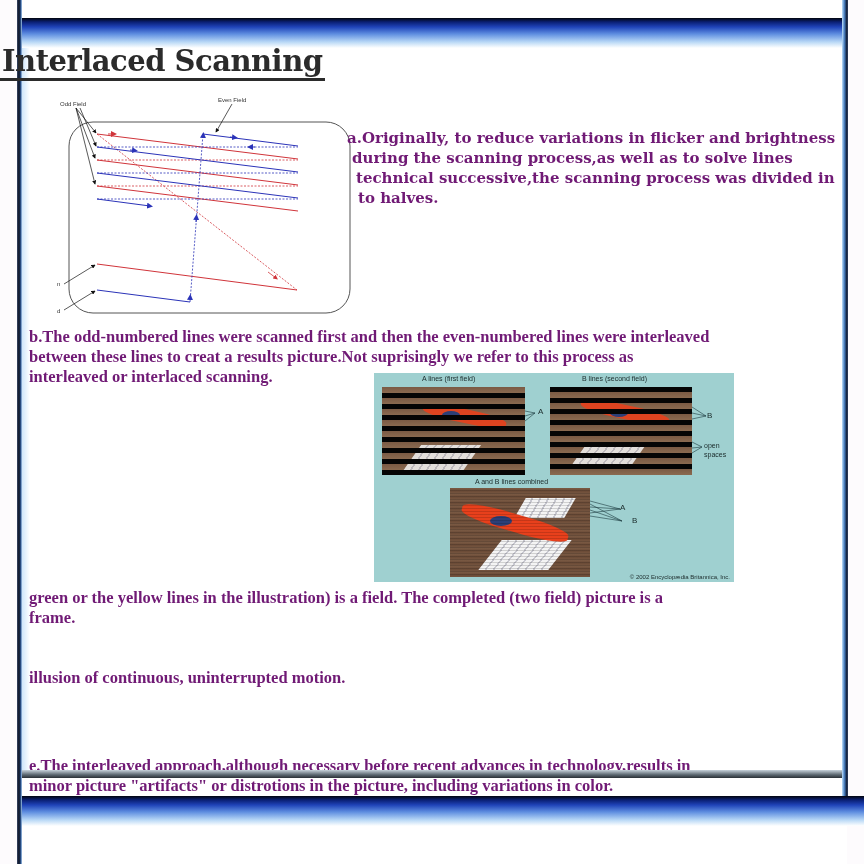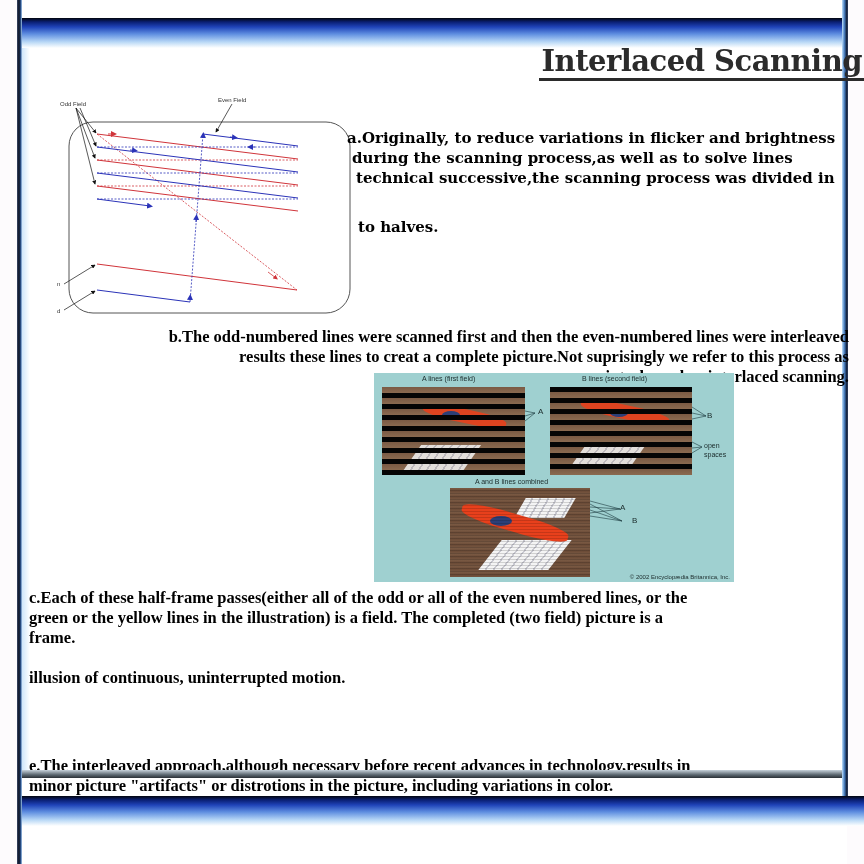--- a/index.html
+++ b/index.html
@@ -31,34 +31,34 @@
   .band.bottom { top:796px; }
   .panel-shadow {
     position:absolute; left:22px; top:770px; width:820px; height:8px;
     background:linear-gradient(to bottom,#c8d3dc,#5b6770 60%,#2a3036);
   }
   .left-glow {
     position:absolute; left:22px; top:48px; width:8px; height:722px;
     background:linear-gradient(to right,#cfe6fb,#ffffff);
   }
   .title {
-    position:absolute; left:0; top:44px; width:864px; text-align:right;
+    position:absolute; left:0; top:44px; width:864px; text-align:left;
     font-size:29px; font-weight:bold; color:#2b2b2b;
     font-family:"DejaVu Serif", serif;
   }
   .title span { border-bottom:3px solid #2b2b2b; padding:0 2px; letter-spacing:-0.5px; }
   .para {
-    position:absolute; font-weight:bold; color:#000000;
+    position:absolute; font-weight:bold; color:#701a75;
     font-family:"Liberation Serif", serif; font-size:16.5px; line-height:20px;
   }
   .para-a { left:347px; top:128px; width:500px; font-family:"DejaVu Serif", serif; font-size:15px; }
   .para-a div:nth-child(2){ padding-left:5px; }
   .para-a div:nth-child(3){ padding-left:9px; }
-  .para-a div:nth-child(4){ padding-left:11px;margin-top:29px; }
-  .para-b { left:29px; top:327px; width:820px;text-align:right; }
+  .para-a div:nth-child(4){ padding-left:11px; }
+  .para-b { left:29px; top:327px; width:820px; }
   .para-c { left:29px; top:588px; width:820px; }
   .para-d { left:29px; top:668px; width:820px; }
   .para-e { left:29px; top:756px; width:820px; }
   .diagram { position:absolute; left:40px; top:90px; width:320px; height:235px; }
   .diagram text { font-family:"Liberation Sans", sans-serif; font-size:6px; fill:#333; }
   .photo-panel {
     position:absolute; left:374px; top:373px; width:360px; height:209px;
     background:#9fd0d0;
   }
   .photo-label { position:absolute; font-family:"Liberation Sans", sans-serif; font-size:7px; color:#1a2a2a; }
@@ -151,21 +151,21 @@
 
 <div class="para para-a">
   <div>a.Originally, to reduce variations in flicker and brightness</div>
   <div>during the scanning process,as well as to solve lines</div>
   <div>technical successive,the scanning process was divided in</div>
   <div>to halves.</div>
 </div>
 
 <div class="para para-b">
   <div>b.The odd-numbered lines were scanned first and then the even-numbered lines were interleaved</div>
-  <div>results these lines to creat a complete picture.Not suprisingly we refer to this process as</div>
+  <div>between these lines to creat a results picture.Not suprisingly we refer to this process as</div>
   <div>interleaved or interlaced scanning.</div>
 </div>
 
 <div class="photo-panel">
   <div class="photo-label" style="left:48px;top:2px;">A lines (first field)</div>
   <div class="photo-label" style="left:208px;top:2px;">B lines (second field)</div>
 
   <div class="field-img stripes-a" style="left:8px;top:14px;width:143px;height:88px;">
     <div class="plane-wing" style="left:30px;top:58px;width:60px;height:26px;transform:skewX(-35deg);opacity:.85;"></div>
     <div class="plane-body" style="left:40px;top:22px;width:85px;height:14px;transform:rotate(12deg);opacity:.9;"></div>
@@ -219,21 +219,20 @@
         <line x1="0" y1="17" x2="32" y2="22"></line>
     </g>
   </svg>
   <div class="photo-label" style="left:246px;top:130px;font-size:8px;">A</div>
   <div class="photo-label" style="left:258px;top:143px;font-size:8px;">B</div>
 
   <div class="copyright">© 2002 Encyclopædia Britannica, Inc.</div>
 </div>
 
 <div class="para para-c">
-  <div>c.Each of these half-frame passes(either all of the odd or all of the even numbered lines, or the</div>
   <div>green or the yellow lines in the illustration) is a field. The completed (two field) picture is a</div>
   <div>frame.</div>
 </div>
 
 <div class="para para-d">
   <div>illusion of continuous, uninterrupted motion.</div>
 </div>
 
 <div class="para para-e">
   <div>e.The interleaved approach,although necessary before recent advances in technology,results in</div>

